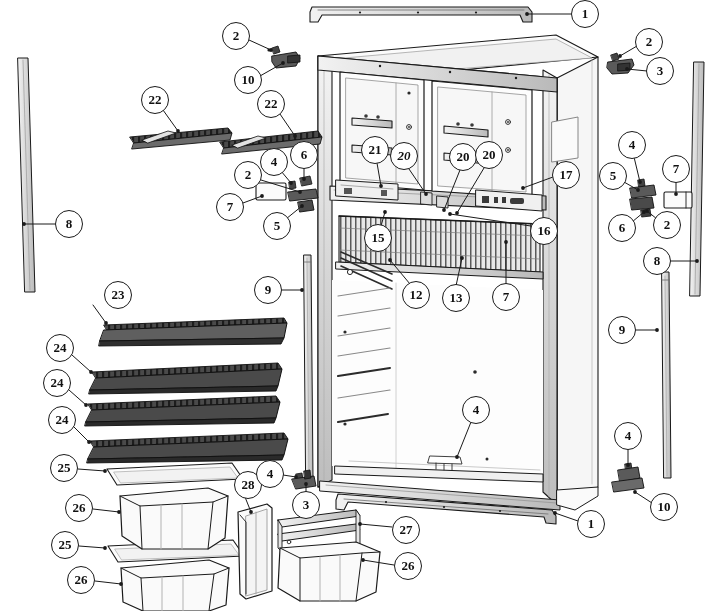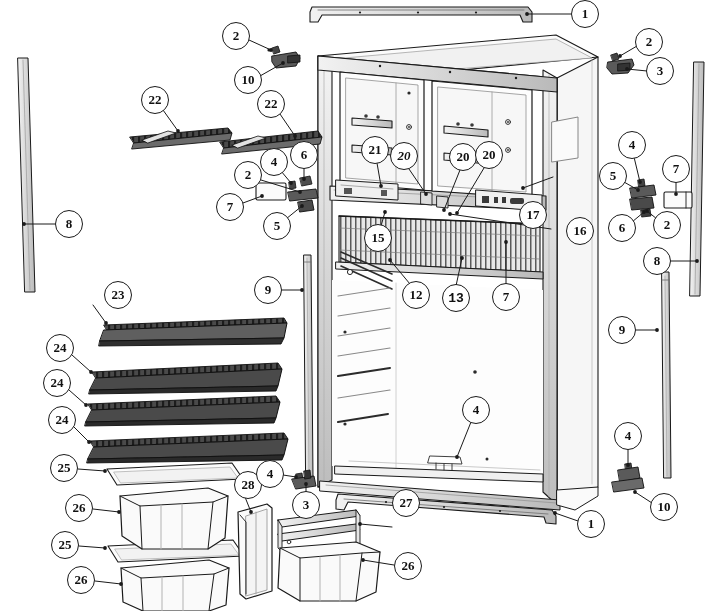--- a/index.html
+++ b/index.html
@@ -432,22 +432,22 @@
       <div class="callout" style="left: 271px; top: 104px;">22</div>
       <div class="callout" style="left: 274px; top: 162px;">4</div>
       <div class="callout" style="left: 304px; top: 155px;">6</div>
       <div class="callout" style="left: 248px; top: 175px;">2</div>
       <div class="callout" style="left: 230px; top: 207px;">7</div>
       <div class="callout" style="left: 277px; top: 226px;">5</div>
       <div class="callout" style="left: 375px; top: 150px;">21</div>
       <div class="callout" style="left: 404px; top: 156px; font-style: italic;">20</div>
       <div class="callout" style="left: 463px; top: 157px;">20</div>
       <div class="callout" style="left: 489px; top: 155px;">20</div>
-      <div class="callout" style="left: 533px; top: 175px; margin-top: 40px;">17</div>
-      <div class="callout" style="left: 580px; top: 231px;">16</div>
+      <div class="callout" style="left: 566px; top: 175px;">17</div>
+      <div class="callout" style="left: 544px; top: 231px;">16</div>
       <div class="callout" style="left: 378px; top: 238px;">15</div>
       <div class="callout" style="left: 632px; top: 145px;">4</div>
       <div class="callout" style="left: 613px; top: 176px;">5</div>
       <div class="callout" style="left: 676px; top: 169px;">7</div>
       <div class="callout" style="left: 622px; top: 228px;">6</div>
       <div class="callout" style="left: 667px; top: 225px;">2</div>
       <div class="callout" style="left: 69px; top: 224px;">8</div>
       <div class="callout" style="left: 657px; top: 261px;">8</div>
       <div class="callout" style="left: 268px; top: 290px;">9</div>
       <div class="callout" style="left: 622px; top: 330px;">9</div>
@@ -455,24 +455,24 @@
       <div class="callout" style="left: 60px; top: 348px;">24</div>
       <div class="callout" style="left: 57px; top: 383px;">24</div>
       <div class="callout" style="left: 62px; top: 420px;">24</div>
       <div class="callout" style="left: 64px; top: 468px;">25</div>
       <div class="callout" style="left: 79px; top: 508px;">26</div>
       <div class="callout" style="left: 65px; top: 545px;">25</div>
       <div class="callout" style="left: 81px; top: 580px;">26</div>
       <div class="callout" style="left: 240px; top: 485px; margin-left: 8px;">28</div>
       <div class="callout" style="left: 270px; top: 474px;">4</div>
       <div class="callout" style="left: 306px; top: 505px;">3</div>
-      <div class="callout" style="left: 406px; top: 503px;">27</div>
+      <div class="callout" style="left: 406px; top: 530px;">27</div>
       <div class="callout" style="left: 408px; top: 566px;">26</div>
       <div class="callout" style="left: 416px; top: 295px;">12</div>
-      <div class="callout" style="left: 456px; top: 298px; font-family: Liberation Mono, monospace;">13</div>
+      <div class="callout" style="left: 456px; top: 298px;">13</div>
       <div class="callout" style="left: 506px; top: 297px;">7</div>
       <div class="callout" style="left: 476px; top: 410px;">4</div>
       <div class="callout" style="left: 591px; top: 524px;">1</div>
       <div class="callout" style="left: 628px; top: 436px;">4</div>
       <div class="callout" style="left: 664px; top: 507px;">10</div>
     </div>
 
 </div>
 
 </body></html>

